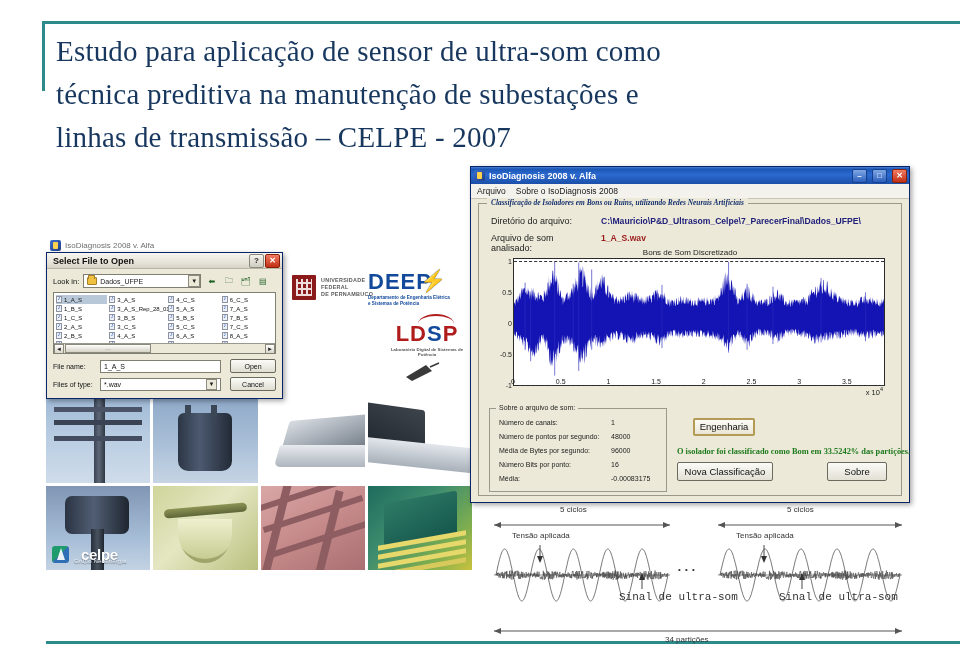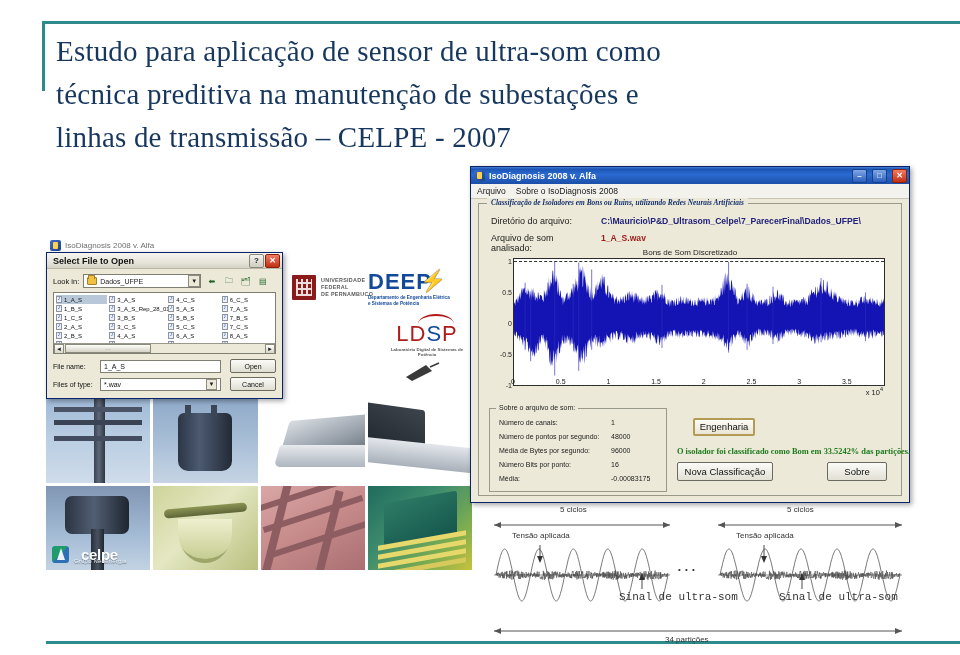--- a/index.html
+++ b/index.html
@@ -215,21 +215,21 @@
   .deep-bolt{
     position:absolute; left:52px; top:-1px; color:#f2c500; font-size:21px; font-weight:900;
     text-shadow: 0 0 1px #12499b;
   }
   .deep-sub{ font-size:4.6px; color:#12499b; font-weight:700; line-height:6px; margin-top:2px;}
 
   .ldsp {
     position:absolute; left:100px; top:58px; text-align:center; width:86px;
   }
   .ldsp-word{
-    font-size:22px; font-weight:400; color:#b01b1b; letter-spacing:1px; line-height:1;
+    font-size:22px; font-weight:700; color:#b01b1b; letter-spacing:1px; line-height:1;
     position:relative;
   }
   .ldsp-word .s { color:#12499b; }
   .ldsp-curve{
     position:absolute; left:34px; top:-9px; width:36px; height:12px;
     border-top:2px solid #b01b1b; border-radius:60% 60% 0 0 / 100% 100% 0 0;
   }
   .ldsp-sub{ font-size:4.4px; color:#555; font-weight:700; margin-top:2px; }
   .ldsp-arrow{
     position:absolute; left:118px; top:96px; width:40px; height:22px;

